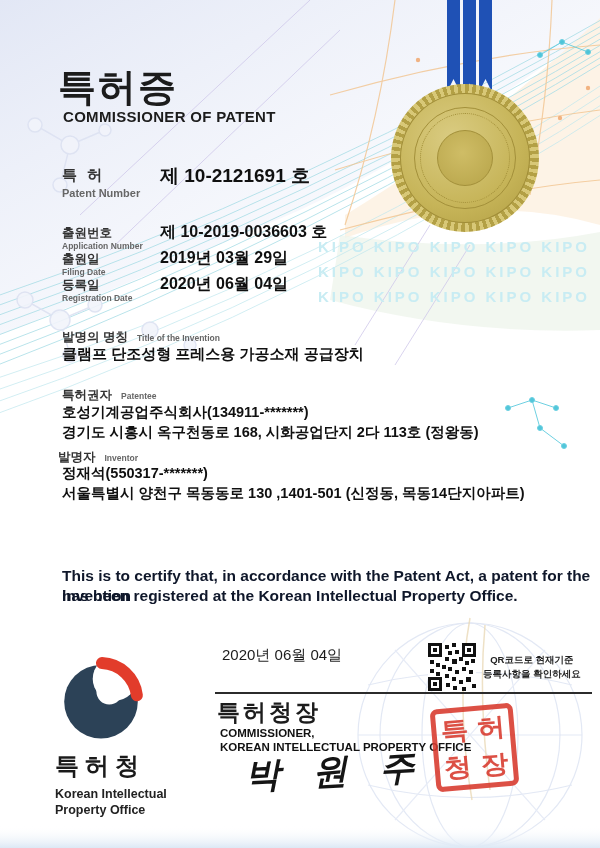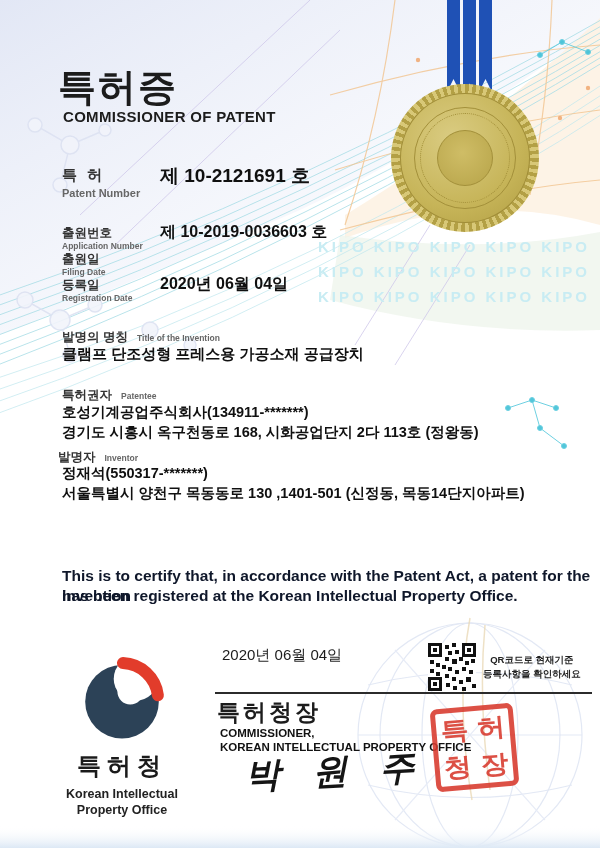--- a/index.html
+++ b/index.html
@@ -31,21 +31,21 @@
   .stmt-ko{font-size:18.5px;font-weight:bold;width:525px;color:#101010;}
   .stmt-en{font-size:15.5px;font-weight:bold;width:530px;color:#0f172a;line-height:20px;}
   .rule{position:absolute;left:215px;top:692px;width:377px;height:2px;background:#2b2b2b;z-index:4;}
   .sig{font-family:"DejaVu Serif","Liberation Serif",serif;font-style:italic;font-weight:bold;
        font-size:35px;letter-spacing:10px;transform:rotate(-3deg);color:#151515;}
   .seal{position:absolute;left:433px;top:706px;width:73px;height:73px;z-index:5;
         border:5px solid #d8382c;border-radius:7px;transform:rotate(-5deg);opacity:.88;
         display:grid;grid-template-columns:1fr 1fr;align-items:center;justify-items:center;
         font-weight:bold;color:#d8382c;font-size:24px;font-family:"Liberation Serif","DejaVu Serif",serif;}
   .seal span{transform:scale(1.15,1.05);}
-  .logo{position:absolute;left:55px;top:652px;width:134px;text-align:center;z-index:4;}
+  .logo{position:absolute;left:55px;top:652px;width:134px;text-align:left;z-index:4;}
   .logo-ko{font-size:24px;font-weight:bold;letter-spacing:6px;color:#1a1a1a;margin-top:2px;}
   .logo-en{font-size:12.5px;font-weight:bold;color:#222;line-height:16px;margin-top:4px;}
   .qr-note{font-size:9.5px;font-weight:bold;color:#222;line-height:14px;text-align:center;}
   .labelrow{display:flex;align-items:baseline;gap:9px;}
 </style>
 </head>
 <body>
 
 <div id="page">
 
@@ -172,20 +172,21 @@
   <div class="abs lblk" style="left:62px;top:166px;font-size:15px;letter-spacing:3px;">특 허</div>
   <div class="abs lble" style="left:62px;top:187px;font-size:11px;">Patent Number</div>
   <div class="abs val" style="left:160px;top:163px;font-size:19px;">제 10-2121691 호</div>
 
   <div class="abs lblk" style="left:62px;top:225px;font-size:12.5px;">출원번호</div>
   <div class="abs lble" style="left:62px;top:241px;font-size:8.5px;">Application Number</div>
   <div class="abs val" style="left:160px;top:222px;font-size:16px;">제 10-2019-0036603 호</div>
 
   <div class="abs lblk" style="left:62px;top:251px;font-size:12.5px;">출원일</div>
   <div class="abs lble" style="left:62px;top:267px;font-size:8.5px;">Filing Date</div>
+  <div class="abs val" style="left:160px;top:248px;font-size:16px;">2019년  03월  29일</div>
 
   <div class="abs lblk" style="left:62px;top:277px;font-size:12.5px;">등록일</div>
   <div class="abs lble" style="left:62px;top:293px;font-size:8.5px;">Registration Date</div>
   <div class="abs val" style="left:160px;top:274px;font-size:16px;">2020년  06월  04일</div>
 
   <div class="abs labelrow" style="left:62px;top:329px;">
     <span class="lblk" style="font-size:12.5px;">발명의 명칭</span>
     <span class="lble" style="font-size:8.5px;">Title of the Invention</span>
   </div>
   <div class="abs val" style="left:62px;top:345px;font-size:15px;">클램프 단조성형 프레스용 가공소재 공급장치</div>

